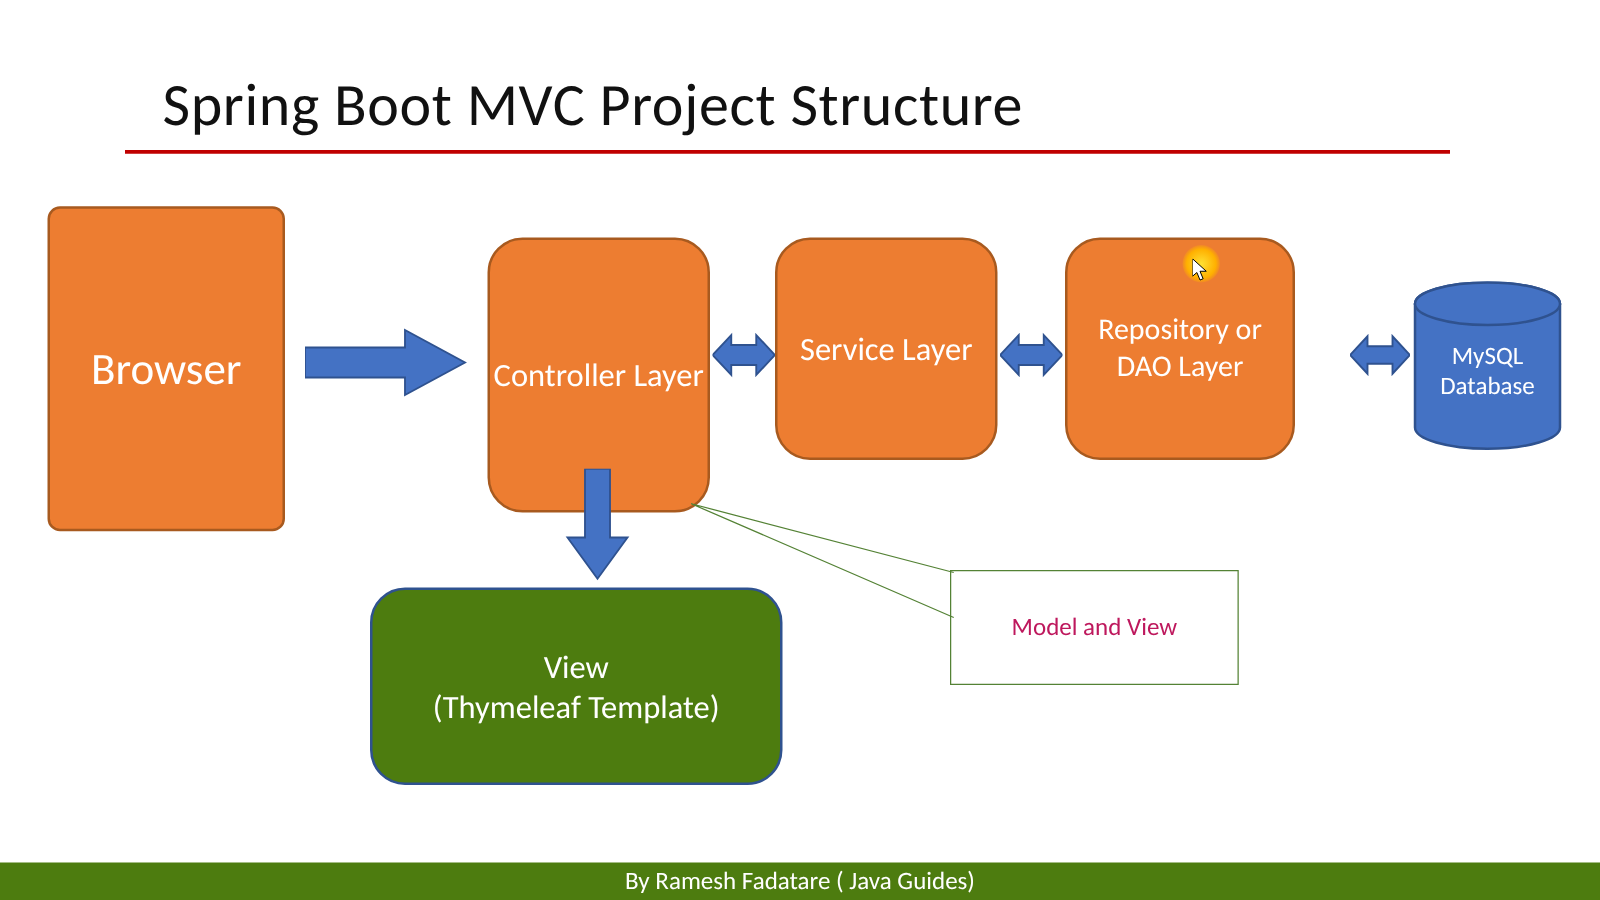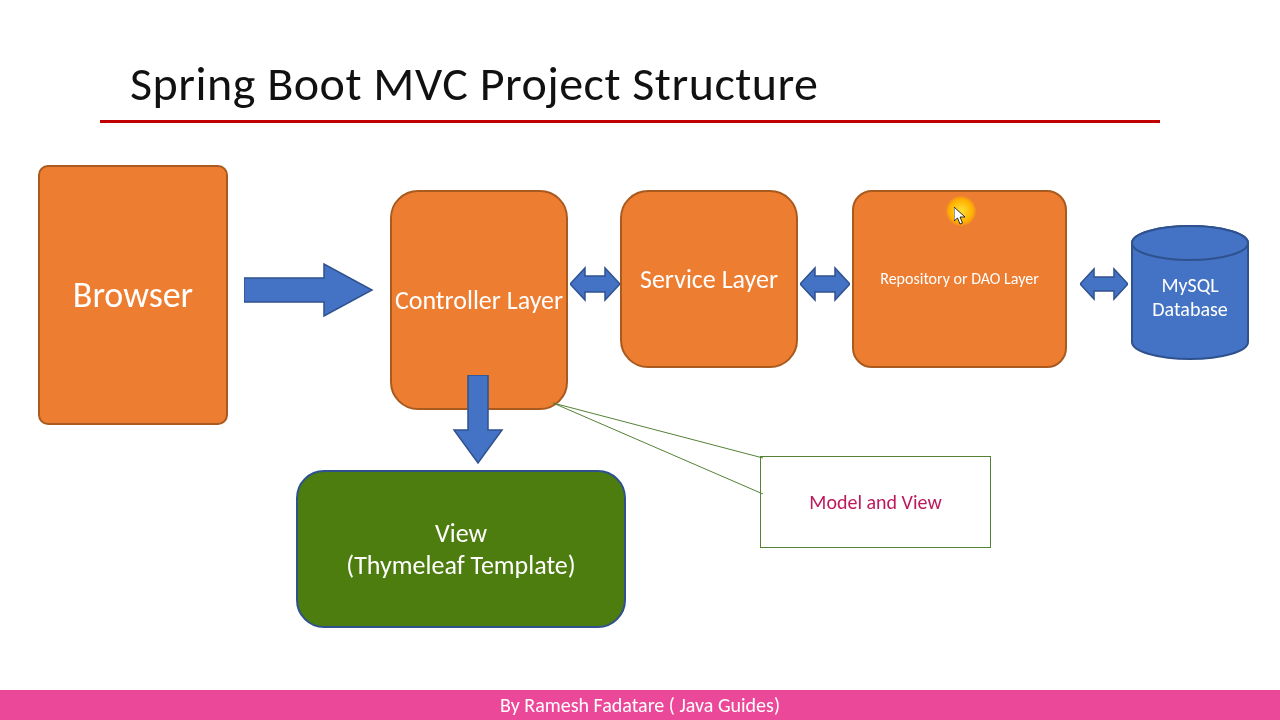--- a/index.html
+++ b/index.html
@@ -57,23 +57,22 @@
   .controller-box {
     top: 190px; left: 390px;
     width: 178px; height: 220px;
   }
   .service-box {
     top: 190px; left: 620px;
     width: 178px; height: 178px;
   }
   .repo-box {
     top: 190px; left: 852px;
-    width: 215px; height: 178px;
-    font-size: 16px;
-    border-radius: 20px;
+    width: 184px; height: 178px;
+    font-size: 24px;
   }
   .view-box {
     top: 470px; left: 296px;
     width: 330px; height: 158px;
     font-size: 26px;
   }
   .callout-box {
     position: absolute;
     top: 456px; left: 760px;
     width: 231px; height: 92px;
@@ -114,21 +113,21 @@
   }
   .bidir-arrow {
     position: absolute;
   }
   .footer-bar {
     position: absolute;
     left: 0;
     bottom: 0;
     width: 1280px;
     height: 30px;
-    background: #ec4899;
+    background: #4d7c0f;
     color: #fff;
     text-align: center;
     font-size: 20px;
     line-height: 30px;
   }
   .cursor-highlight {
     position: absolute;
     top: 196px;
     left: 946px;
     width: 30px;

